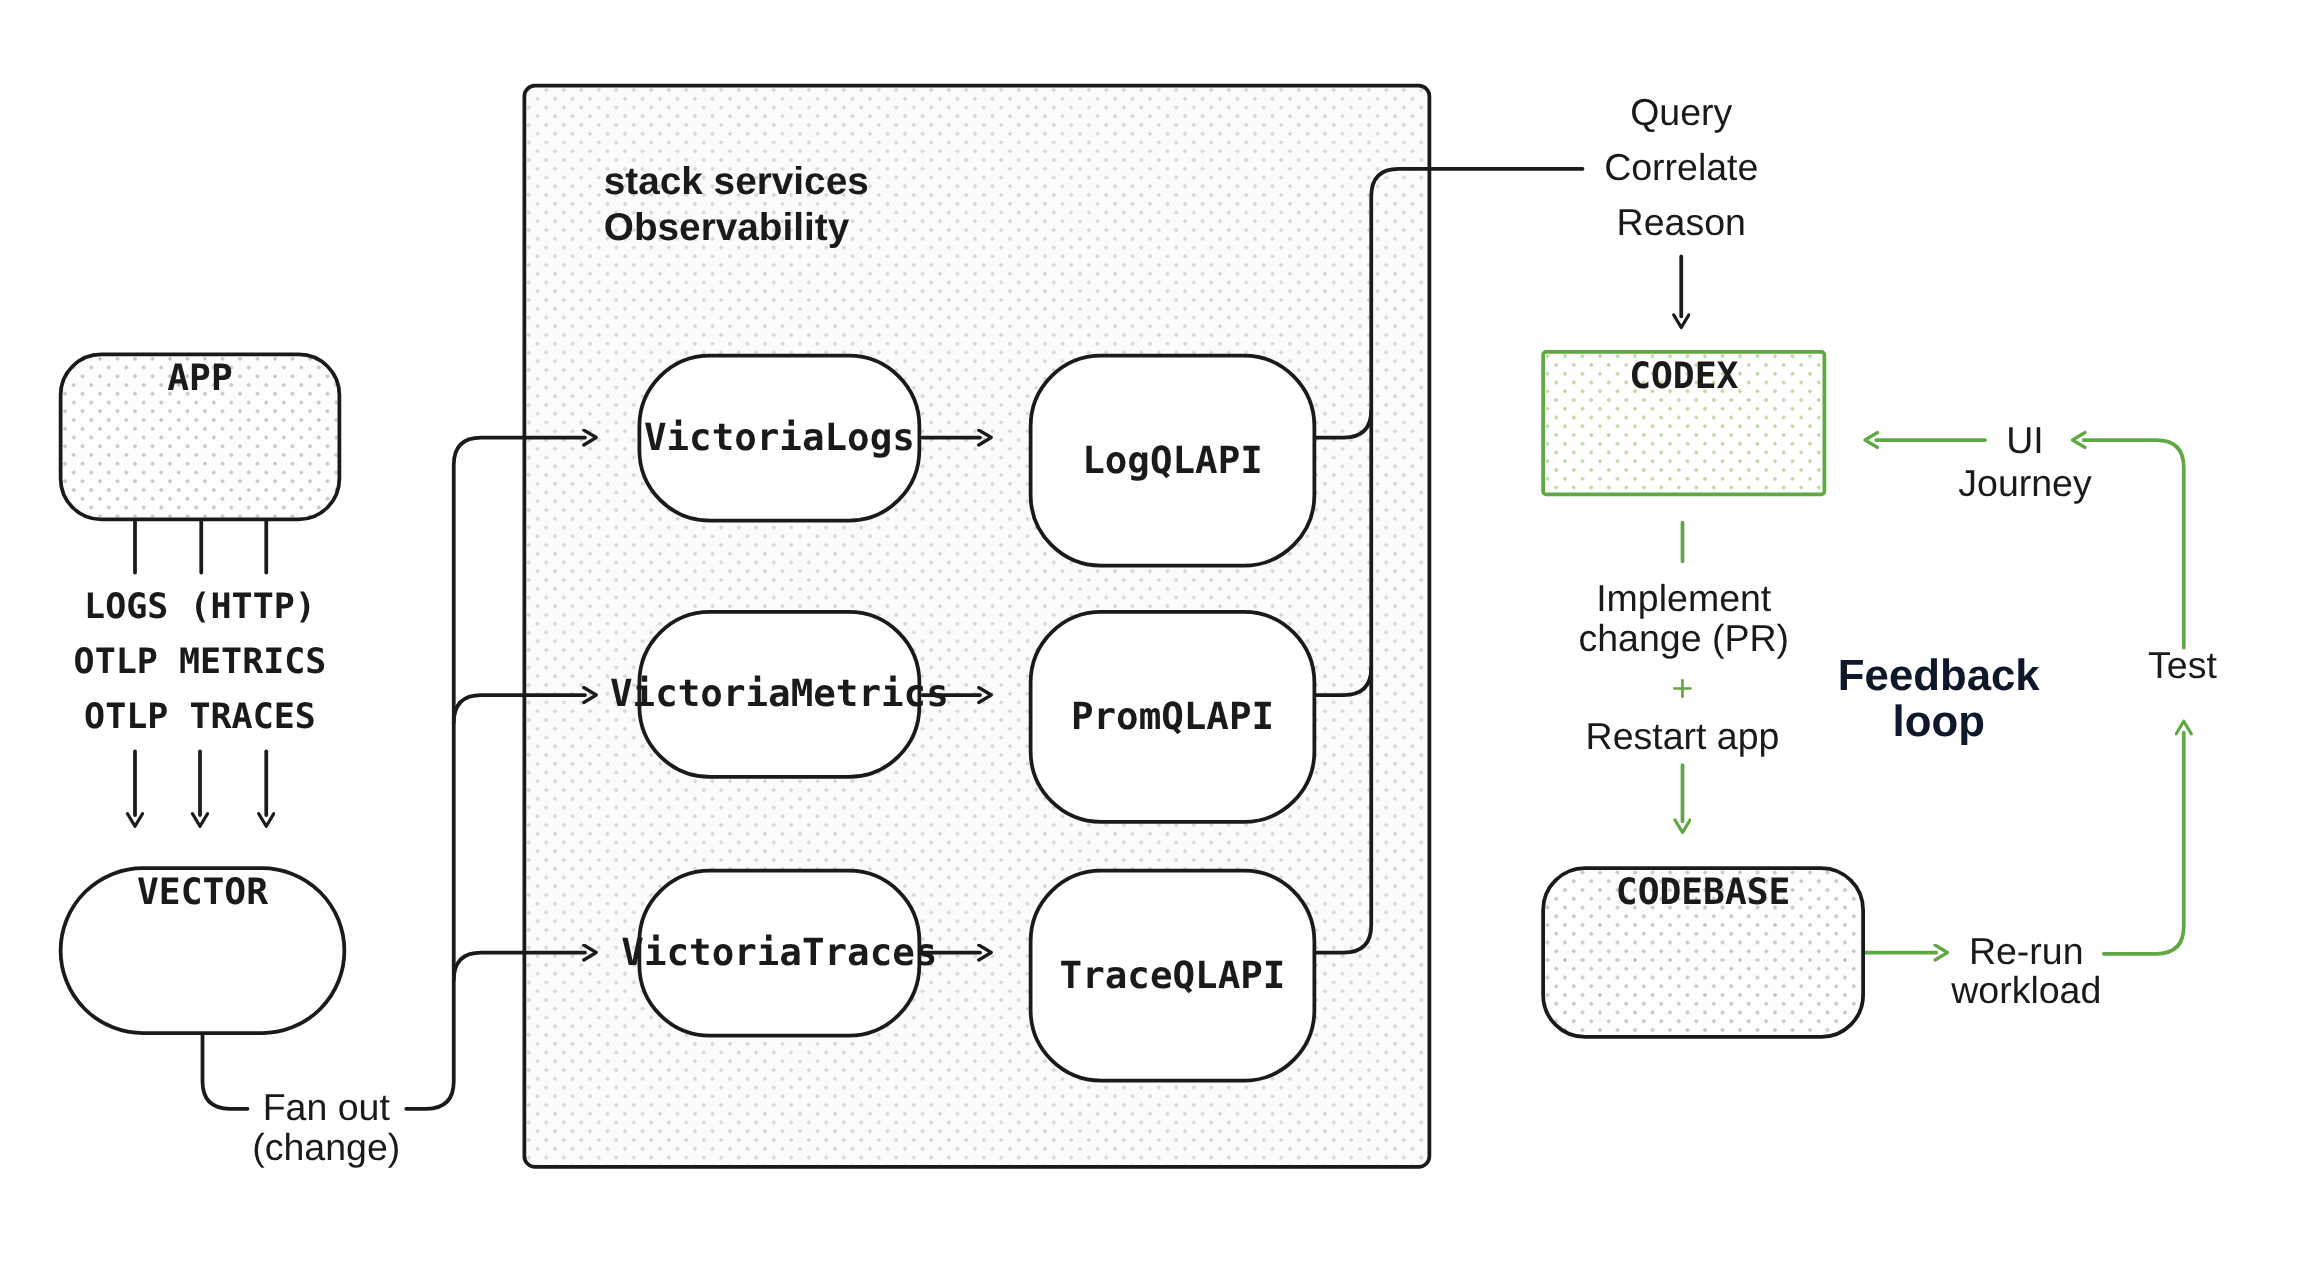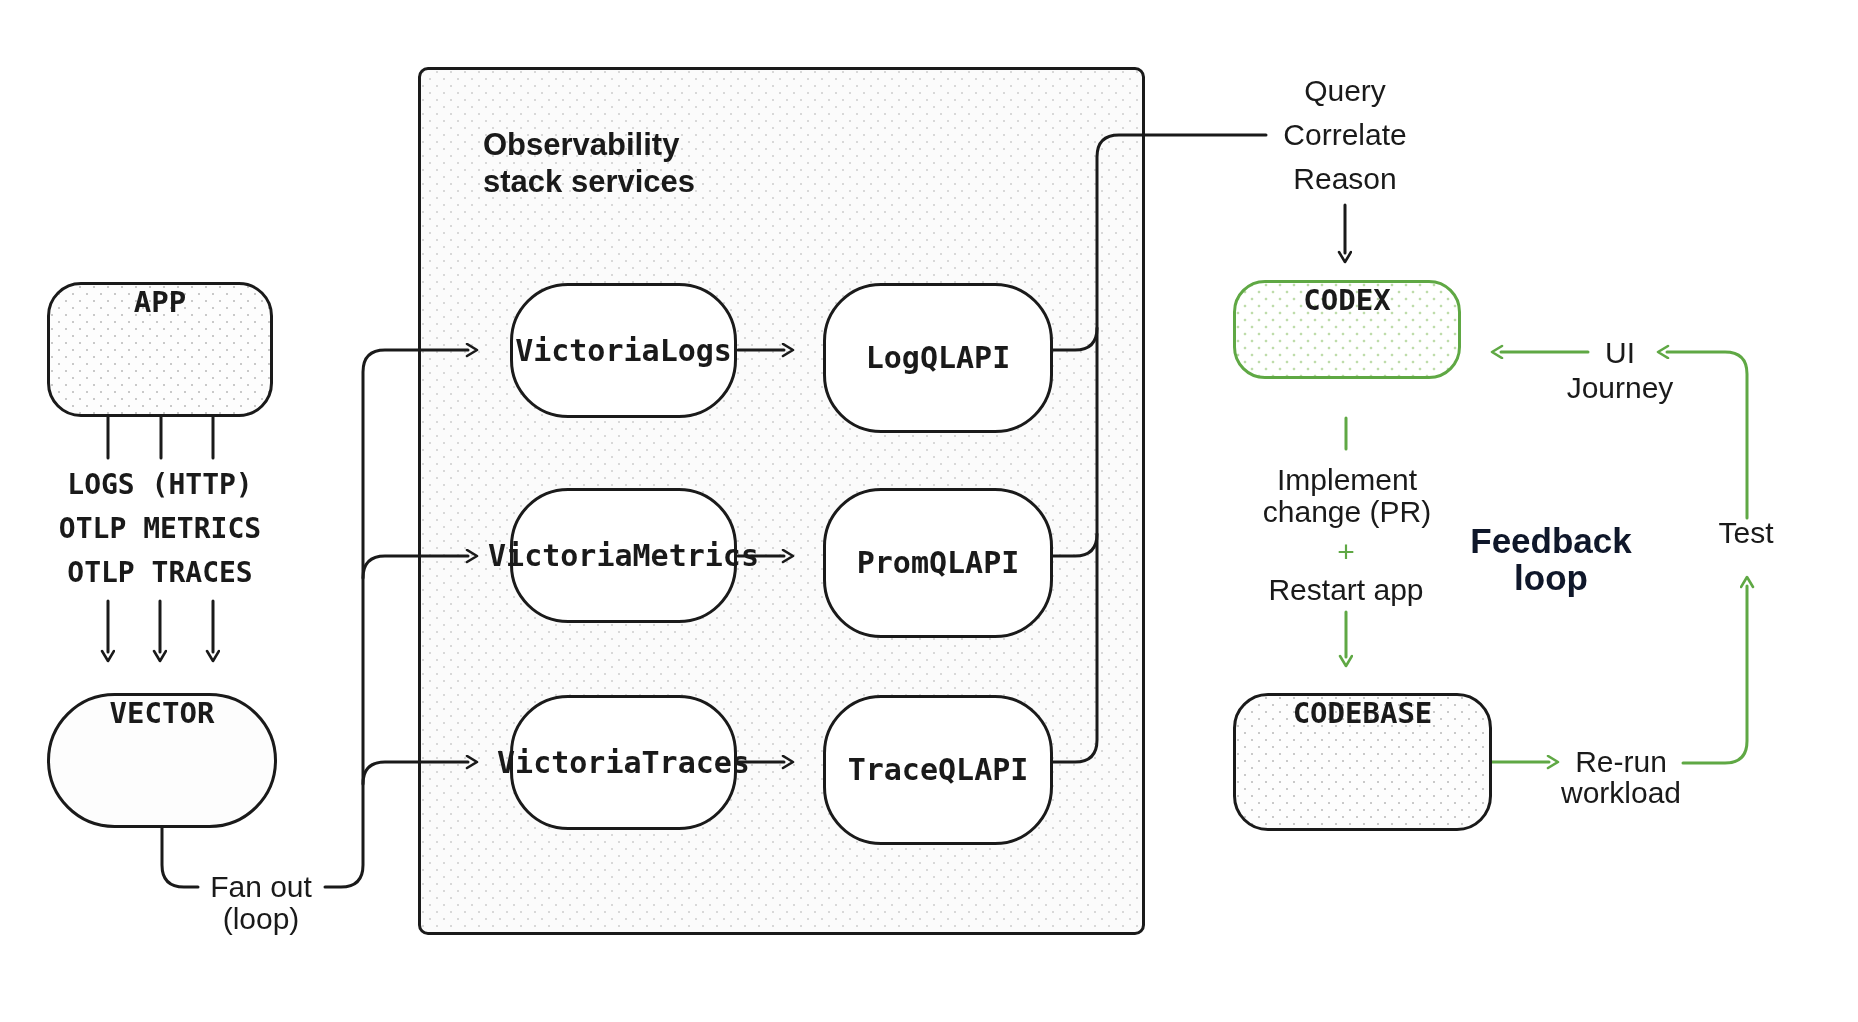--- a/index.html
+++ b/index.html
@@ -26,23 +26,23 @@
   .mono{font-family:"DejaVu Sans Mono","Liberation Mono",monospace;font-weight:bold;}
 
   #app-node{left:47px;top:282px;width:226px;height:135px;border-radius:34px;font-size:29px;}
   #vector-node{left:47px;top:693px;width:230px;height:135px;border-radius:68px;font-size:29px;}
   #stack-box{position:absolute;left:418px;top:67px;width:727px;height:868px;box-sizing:border-box;
              border:3px solid #1a1a1a;border-radius:10px;z-index:1;}
   .pill{position:absolute;box-sizing:border-box;border:3px solid #1a1a1a;border-radius:58px;
         background:#ffffff;display:flex;flex-direction:row;align-items:center;justify-content:center;
         text-align:center;z-index:3;font-size:30px;line-height:34px;}
   .pill.svc{left:510px;width:227px;height:135px;}
-  .pill.api{left:823px;width:230px;height:150px;}
+  .pill.api{left:823px;width:230px;height:171px;}
   .row1{top:283px;} .row2{top:488px;} .row3{top:695px;}
-  #codex-node{left:1233px;top:280px;width:228px;height:99px;border-radius:32px;
+  #codex-node{left:1233px;top:280px;width:228px;height:117px;border-radius:4px;
               border-color:#5fa844;font-size:29px;}
   #codebase-node{left:1233px;top:693px;width:259px;height:138px;border-radius:35px;font-size:29px;}
 
   
   .lbl{position:absolute;transform:translate(-50%,-50%);text-align:center;white-space:nowrap;z-index:4;}
   #stack-title{position:absolute;left:483px;top:126px;transform:none;text-align:left;
                font-weight:bold;font-size:31px;line-height:37px;z-index:4;}
   #ingest-labels{left:160px;top:529px;font-size:28px;line-height:44px;font-weight:bold;}
   #fanout-label{left:261px;top:903px;font-size:30px;line-height:32px;}
   #query-labels{left:1345px;top:135px;font-size:30px;line-height:44px;}
@@ -110,26 +110,26 @@
     <div>OTLP METRICS</div>
     <div>OTLP TRACES</div>
   </div>
 
   <div id="vector-node" class="node mono">
     <span>VECTOR</span>
   </div>
 
   <div id="fanout-label" class="lbl">
     <div>Fan out</div>
-    <div>(loop)</div>
+    <div>(change)</div>
   </div>
 
   <div id="stack-title">
+    <div>stack services</div>
     <div>Observability</div>
-    <div>stack services</div>
   </div>
 
   <div class="pill svc row1 mono">
     <span>Victoria</span>
     <span>Logs</span>
   </div>
   <div class="pill api row1 mono">
     <span>LogQL</span>
     <span>API</span>
   </div>

